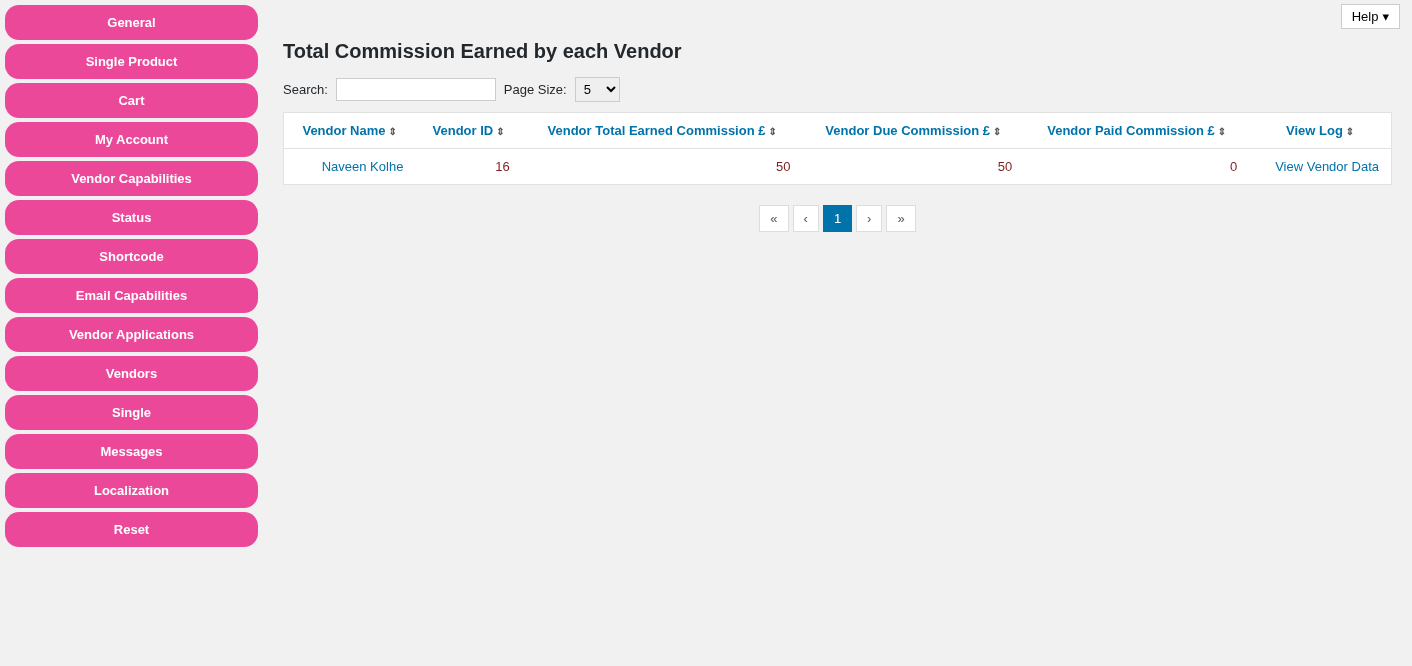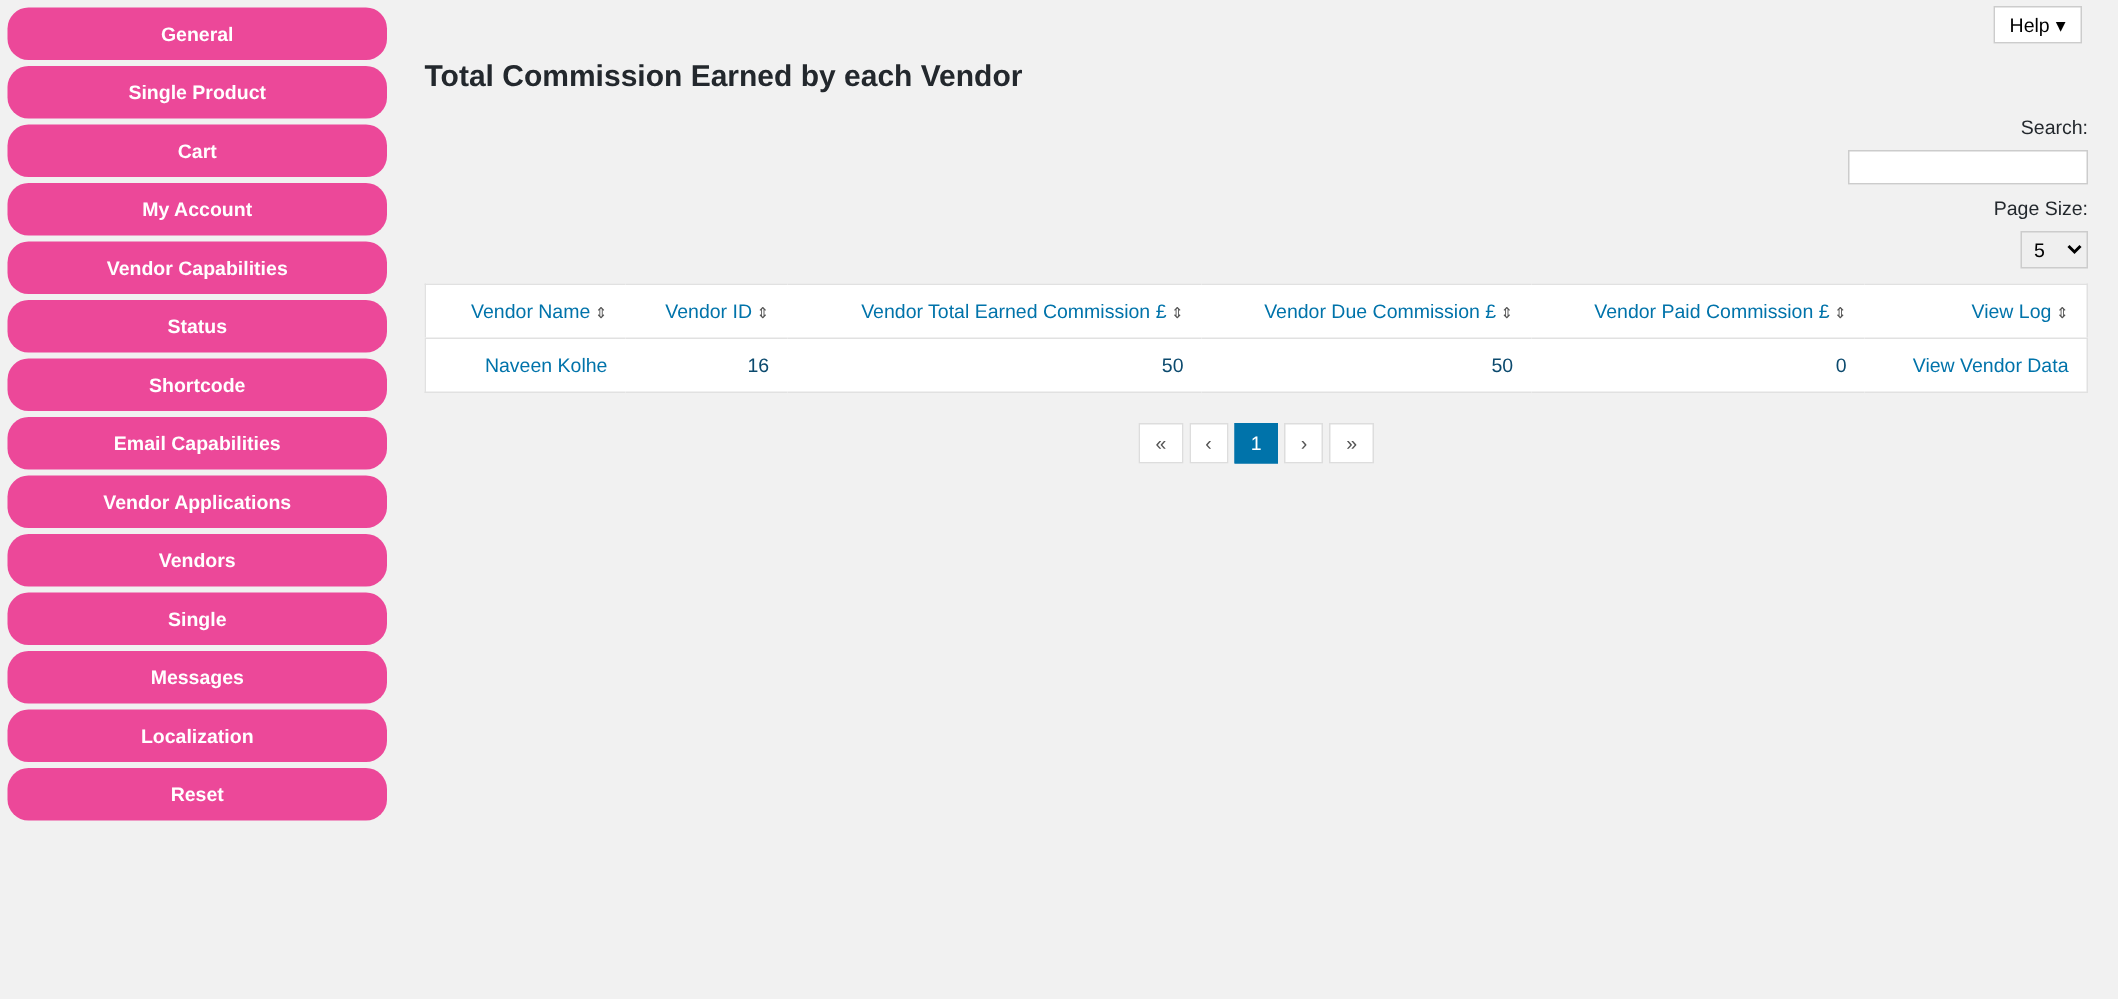--- a/index.html
+++ b/index.html
@@ -41,21 +41,21 @@
       flex: 1;
       padding: 10px 20px;
       background: #f1f1f1;
       position: relative;
     }
 
     
     #help-btn {
       position: absolute;
       top: 4px;
-      right: 24px;
+      right: 12px;
       background: #fff;
       border: 1px solid #ccc;
       padding: 4px 10px;
       font-size: 13px;
       cursor: pointer;
       display: flex;
       align-items: center;
       gap: 4px;
     }
 
@@ -63,24 +63,23 @@
       font-size: 20px;
       font-weight: 700;
       color: #23282d;
       margin-bottom: 14px;
       margin-top: 30px;
     }
 
     
     .toolbar {
       display: flex;
-      align-items: flex-end;
+      align-items: center;
       gap: 8px;
       margin-bottom: 10px;
-      flex-direction: column;
     }
     .toolbar label {
       font-size: 13px;
       color: #23282d;
     }
     .toolbar input[type="text"] {
       border: 1px solid #ccc;
       padding: 3px 6px;
       font-size: 13px;
       width: 160px;
@@ -93,37 +92,37 @@
 
     
     .data-table {
       width: 100%;
       border-collapse: collapse;
       background: #fff;
       border: 1px solid #e1e1e1;
     }
     .data-table th {
       padding: 10px 12px;
-      text-align: right;
+      text-align: center;
       font-size: 13px;
       color: #0073aa;
-      font-weight: 400;
+      font-weight: 700;
       border-bottom: 1px solid #e1e1e1;
       white-space: nowrap;
     }
     .data-table th .sort-icon {
       display: inline-block;
       font-size: 10px;
       color: #555;
       margin-left: 3px;
     }
     .data-table td {
       padding: 10px 12px;
       font-size: 13px;
-      color: #0c4a6e;
+      color: #7f1d1d;
       border-bottom: 1px solid #f0f0f0;
     }
     .data-table tr:last-child td {
       border-bottom: none;
       text-align: right;
     }
     .data-table td.vendor-name {
       color: #0073aa;
     }
     .data-table td.view-log {

